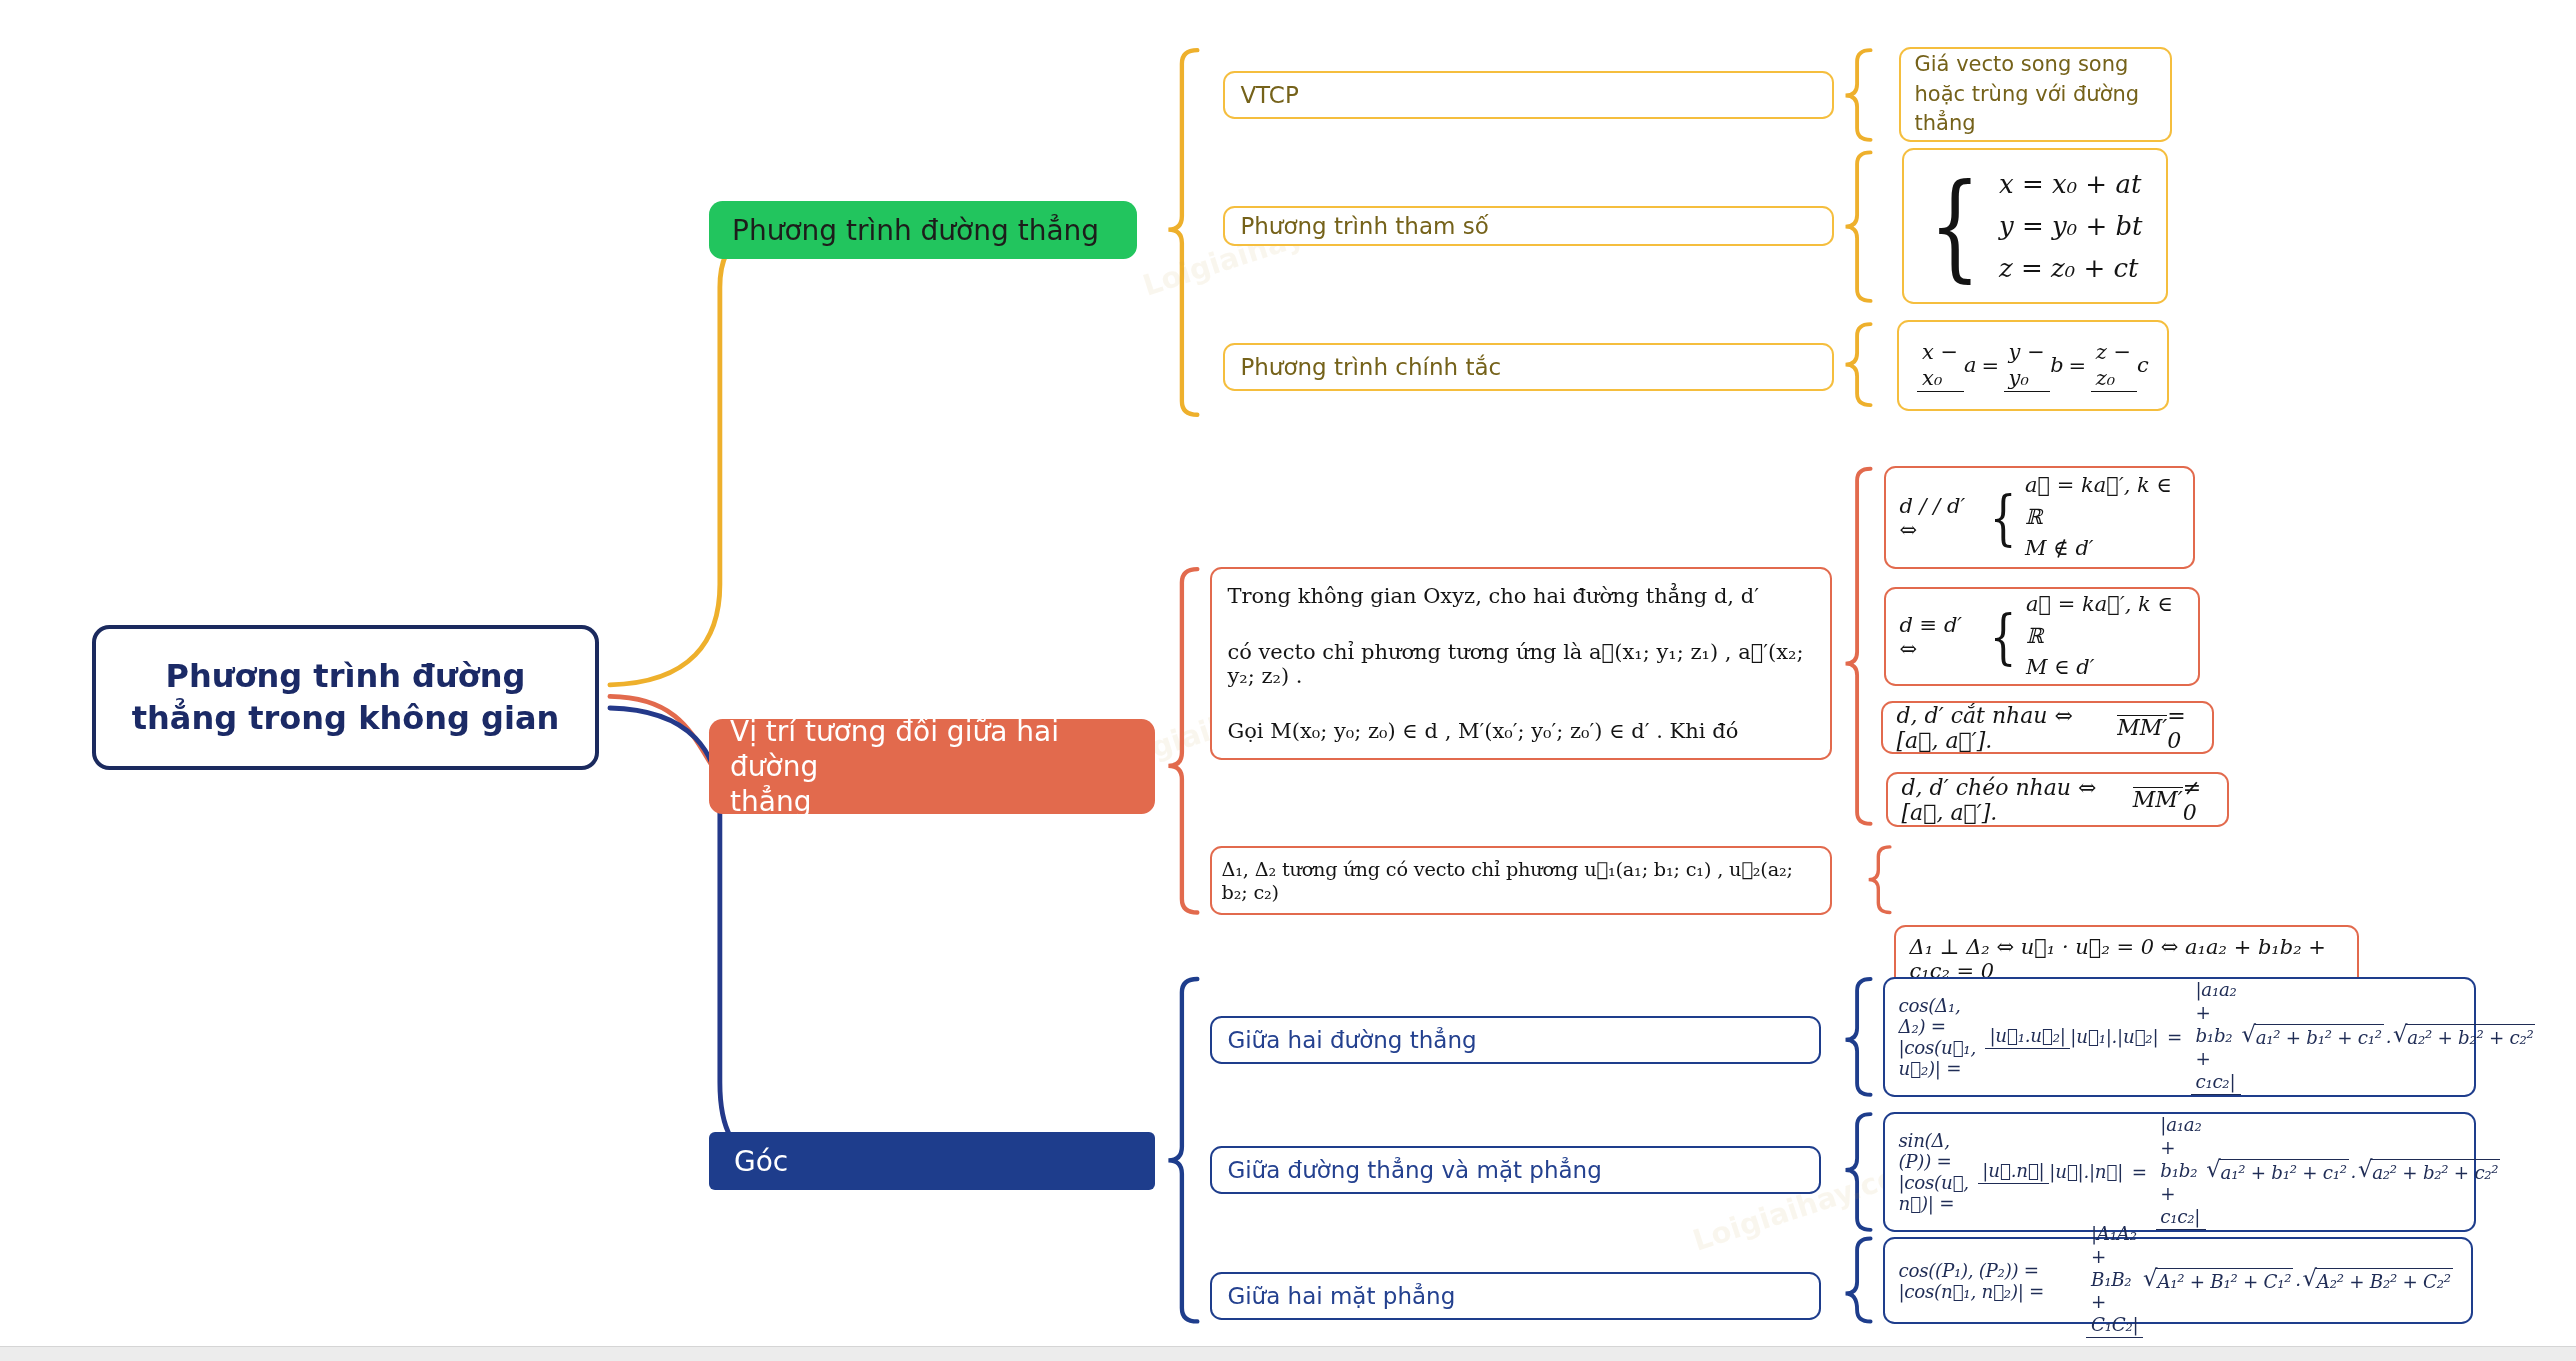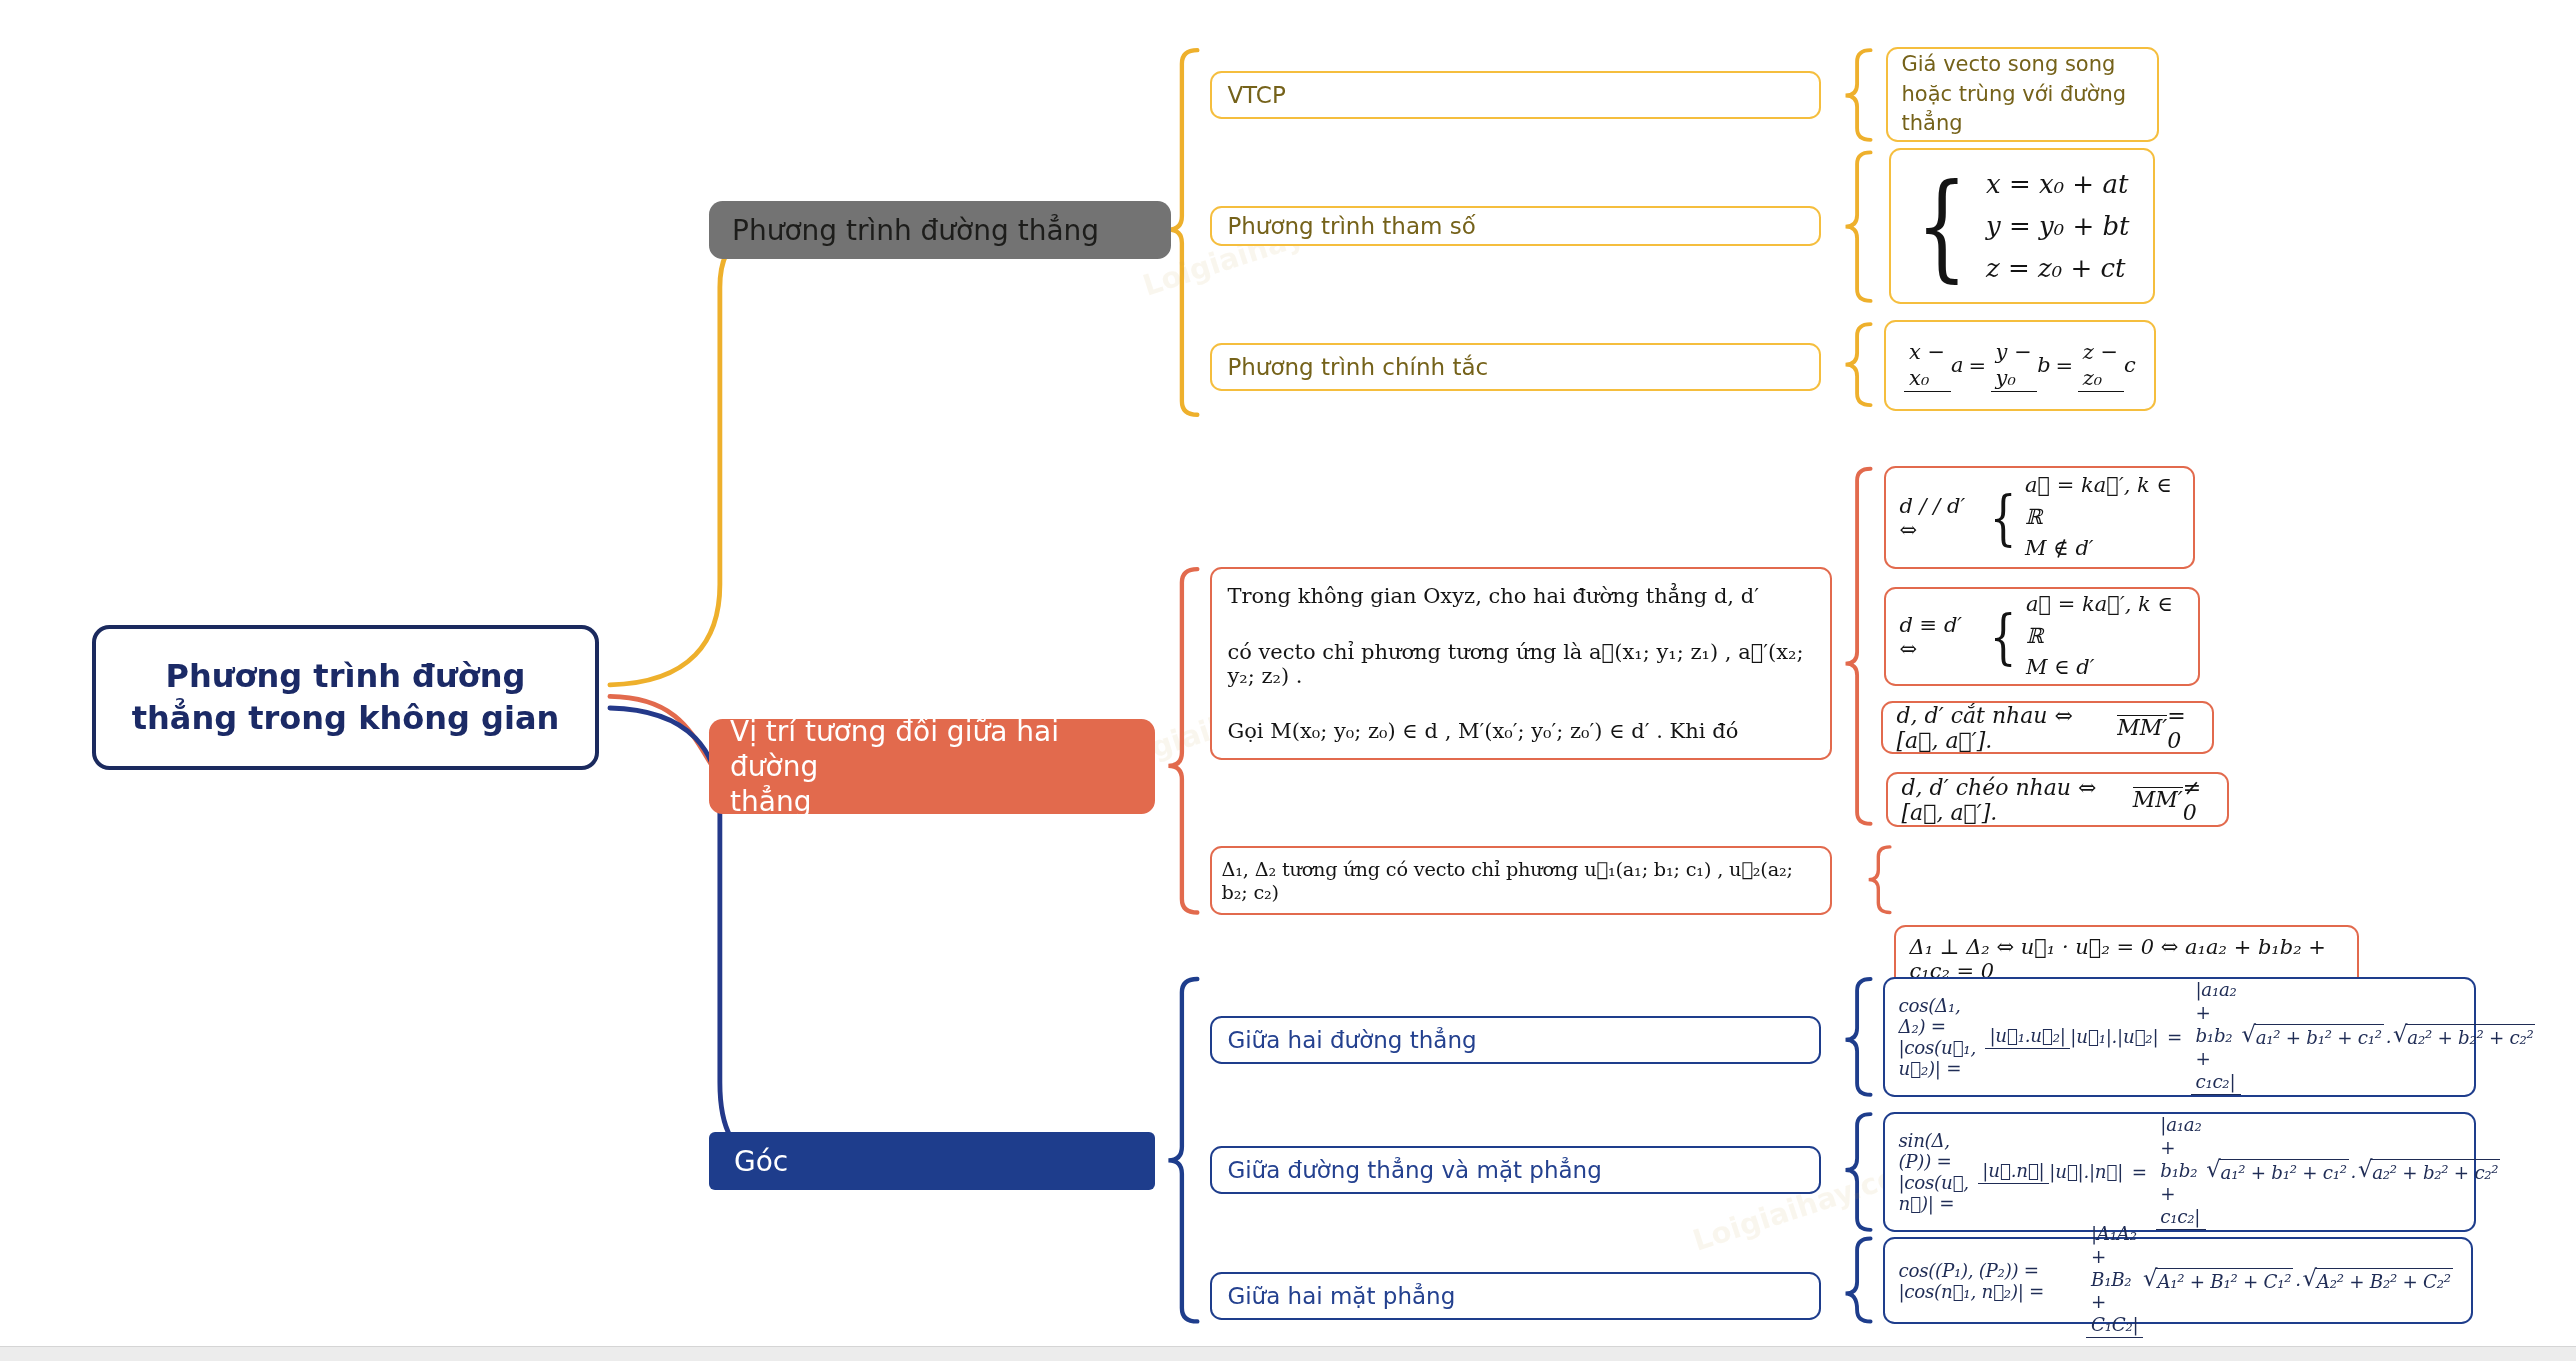--- a/index.html
+++ b/index.html
@@ -6,30 +6,30 @@
   .canvas{position:relative;width:2576px;height:1361px;background:#ffffff;overflow:hidden;
           font-family:"DejaVu Sans","Liberation Sans",sans-serif;color:#141414;}
   svg.wires{position:absolute;left:0;top:0;z-index:0;}
   .node,.lbox,.fbox{position:absolute;box-sizing:border-box;display:flex;align-items:center;z-index:2;}
   .prewrap{white-space:pre-line;}
   
   .root{left:92px;top:625px;width:507px;height:145px;background:#fff;border:4.8px solid #1B2A5E;
         border-radius:17.4px;justify-content:center;text-align:center;color:#1B2A66;
         font-size:32px;font-weight:bold;line-height:1.3;}
   
-  .b-yellow{left:709px;top:201px;width:462px;height:58px;background:#737373;border-radius:13.5px;
+  .b-yellow{left:709px;top:201px;width:428px;height:58px;background:#22c55e;border-radius:13.5px;
             color:#1D1D1B;font-size:28px;font-weight:500;padding:0 23px;}
   .b-red{left:709px;top:719px;width:446px;height:95px;background:#E26A4D;border-radius:13.5px;
          color:#fff;font-size:28px;font-weight:500;padding:0 21px;line-height:1.25;}
   .b-blue{left:709px;top:1132px;width:446px;height:58px;background:#1E3D8C;border-radius:6px;
           color:#fff;font-size:28px;font-weight:500;padding:0 25px;}
   
   .lbox{background:#fff;border-radius:11.6px;padding:0 15.4px;font-size:23px;}
   .fbox{background:#fff;border-radius:11.6px;padding:0 13.5px;}
-  .y{border:2.9px solid #F5BE3E;color:#75621A;}
+  .y{border:2.9px solid #F5BE3E;color:#75621A;margin-left:13px;}
   .r{border:2.9px solid #E26A4D;color:#141414;}
   .bl{border:2.9px solid #1E3D8C;color:#24418F;}
   .serif{font-family:"DejaVu Serif","Liberation Serif",serif;}
   .it{font-style:italic;}
   .ink{color:#141414;}
   .mblue{color:#1F2C55;}
   
   .frac{display:inline-flex;flex-direction:row;align-items:center;margin:0 4.8px;line-height:1.25;}
   .frac .nm{border-bottom:1.9px solid currentColor;padding:0 4.8px;}
   .den-row{display:flex;align-items:center;gap:1.9px;}

